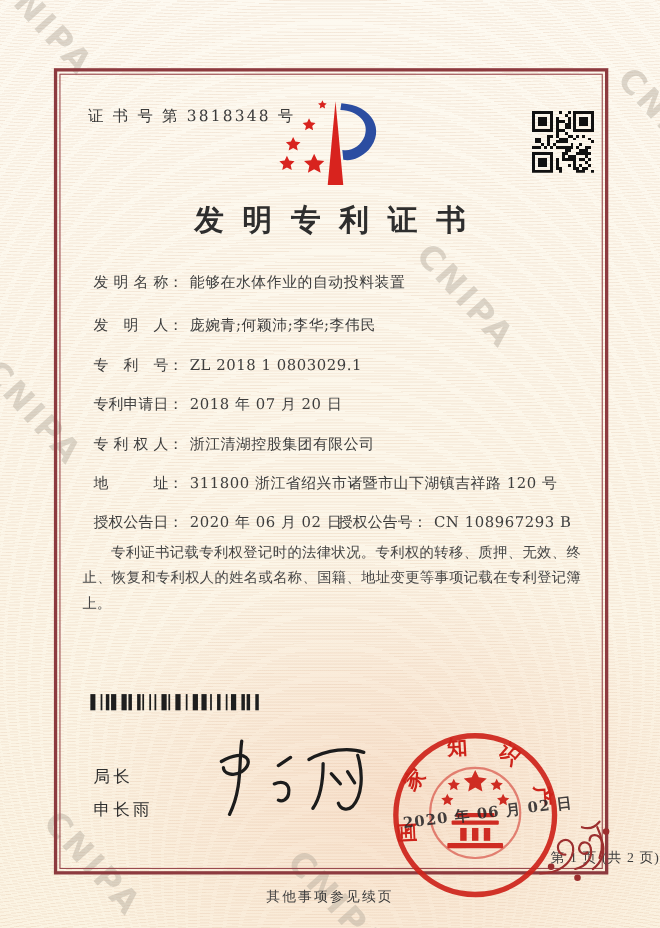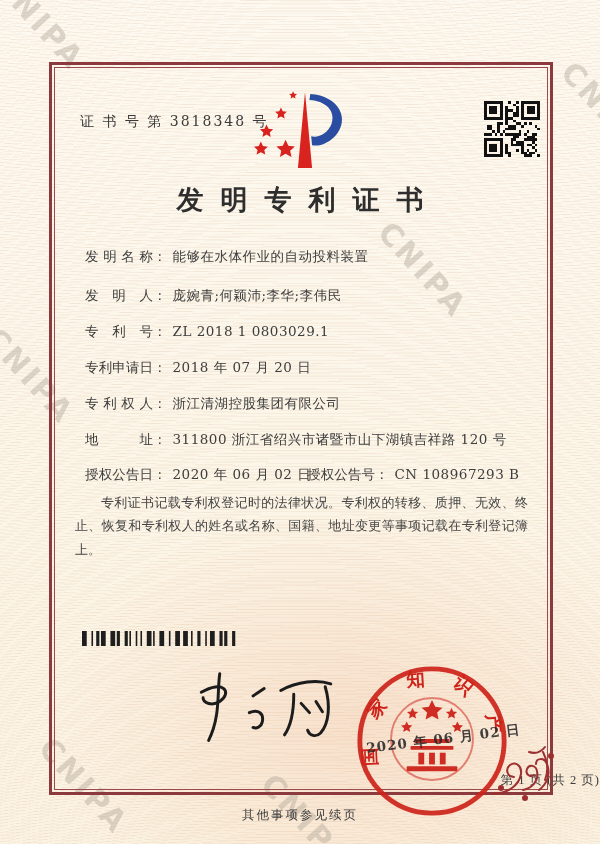--- a/index.html
+++ b/index.html
@@ -28,21 +28,21 @@
     position:absolute; left:49px; top:62px; width:504px; height:733px;
     border:3px solid #8d3a3f; z-index:2;
   }
   .frame::after {
     content:""; position:absolute; inset:2px;
     border:1px solid #9a4a4e;
   }
   .content { position:absolute; inset:0; z-index:3; }
 
   .cert-no {
-    position:absolute; left:80px; top:113px;
+    position:absolute; left:80px; top:97px;
     font-size:14px; letter-spacing:2px; color:#3a3a3a;
   }
   .logo { position:absolute; left:252px; top:84px; }
   .qr { position:absolute; left:483px; top:101px; }
   .title {
     position:absolute; left:0; right:0; top:182px; text-align:center;
     font-size:27px; font-weight:bold; color:#2e2e2e;
     letter-spacing:17px; text-indent:17px;
   }
   .row { position:absolute; left:85px; font-size:13.5px; color:#3d3d3d; white-space:nowrap; }
@@ -375,20 +375,24 @@
           <rect x="109.02" y="0" width="1.58" height="15" fill="#1e1e1e"></rect>
           <rect x="115.34" y="0" width="3.16" height="15" fill="#1e1e1e"></rect>
           <rect x="123.24" y="0" width="1.58" height="15" fill="#1e1e1e"></rect>
           <rect x="127.98" y="0" width="4.74" height="15" fill="#1e1e1e"></rect>
           <rect x="137.46" y="0" width="3.16" height="15" fill="#1e1e1e"></rect>
           <rect x="142.20" y="0" width="3.16" height="15" fill="#1e1e1e"></rect>
           <rect x="150.10" y="0" width="3.16" height="15" fill="#1e1e1e"></rect>
         </svg>
     </div>
 
+    <div class="signer">
+      <div>局长</div>
+      <div>申长雨</div>
+    </div>
 
     <div class="signature">
       <svg width="148" height="80" viewBox="0 0 160 86" fill="none" stroke="#1c1c1c" stroke-width="3.2" stroke-linecap="round" stroke-linejoin="round">
         <path d="M30,6 C27,26 31,52 18,78"></path>
         <path d="M10,26 C34,12 44,26 30,36 C22,41 12,38 12,32"></path>
         <path d="M66,30 l12,-8"></path>
         <path d="M62,48 c9,-4 16,0 14,10 c-1,5 -6,8 -10,6"></path>
         <path d="M96,24 c18,-10 40,-12 54,-7"></path>
         <path d="M110,28 c0,18 -3,34 -10,44"></path>
         <path d="M144,20 c6,20 4,40 -5,50 c-5,5 -12,3 -14,-3"></path>

